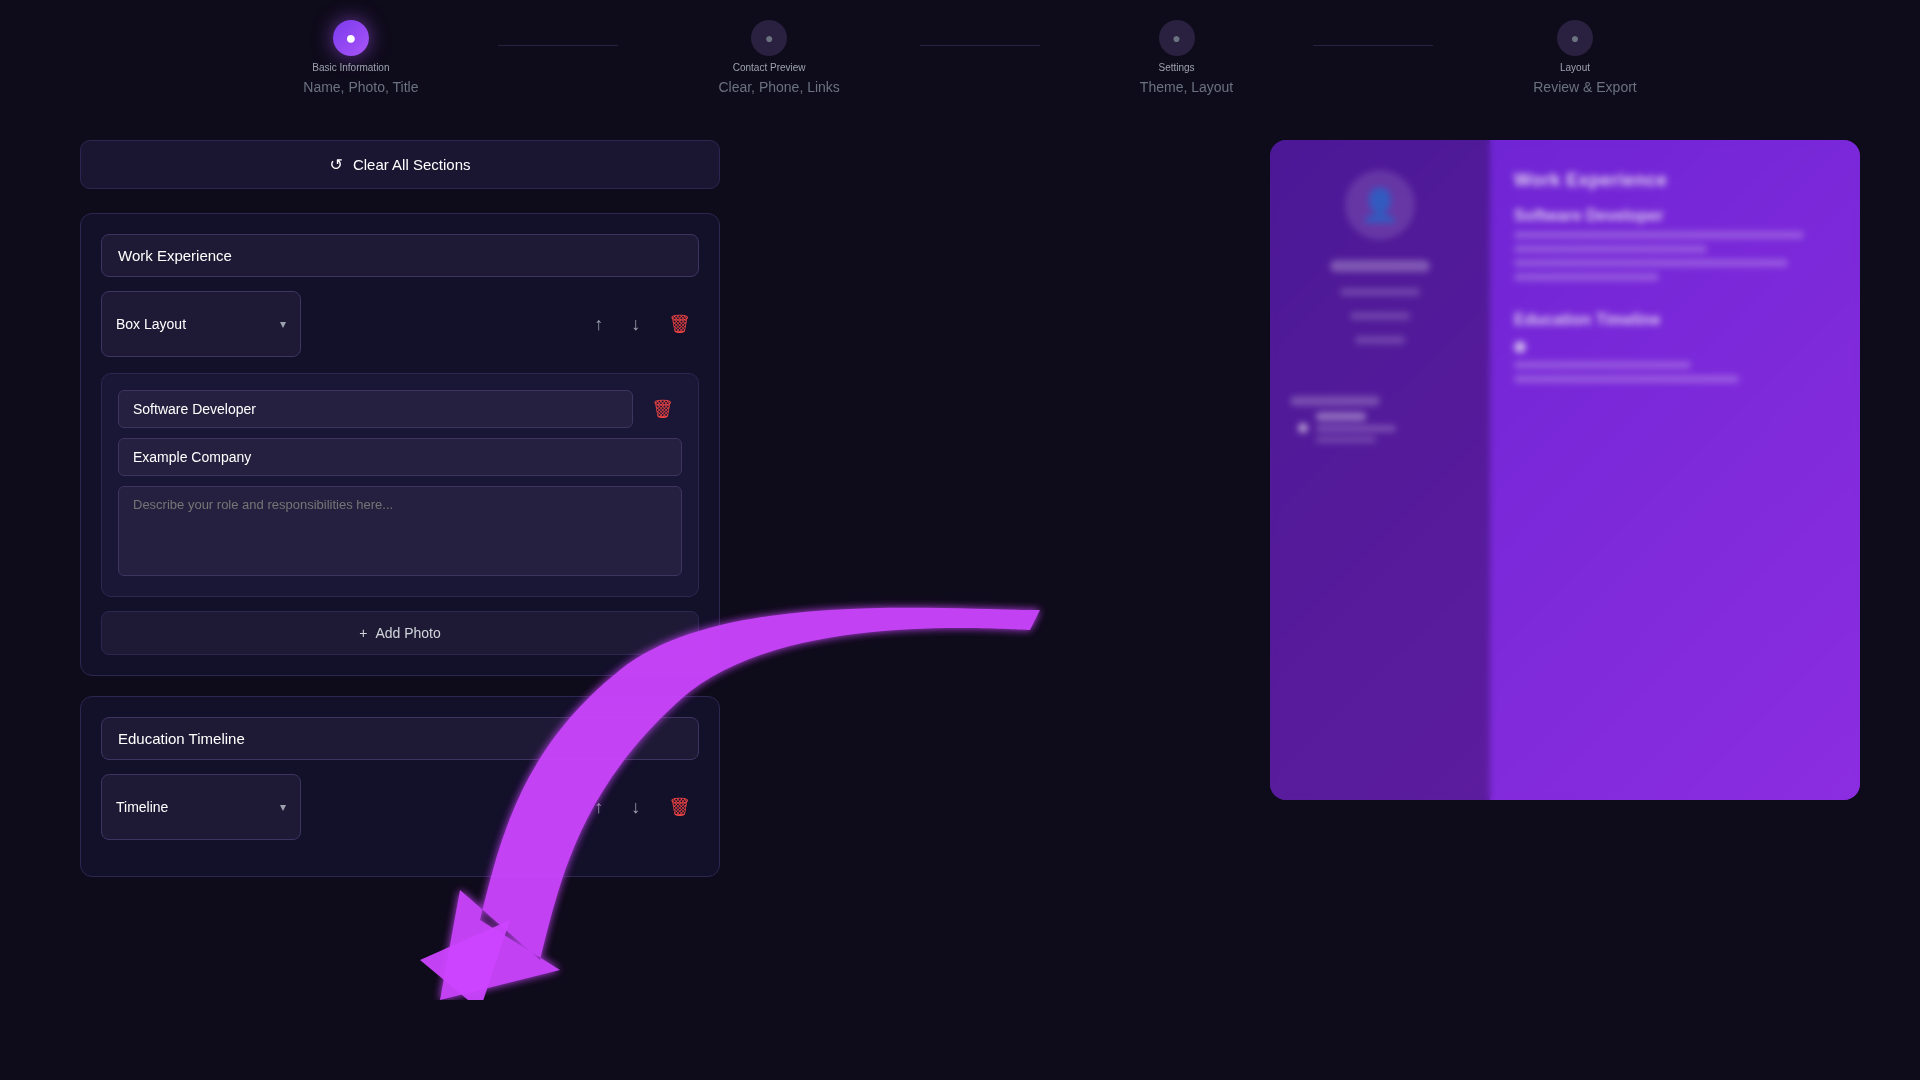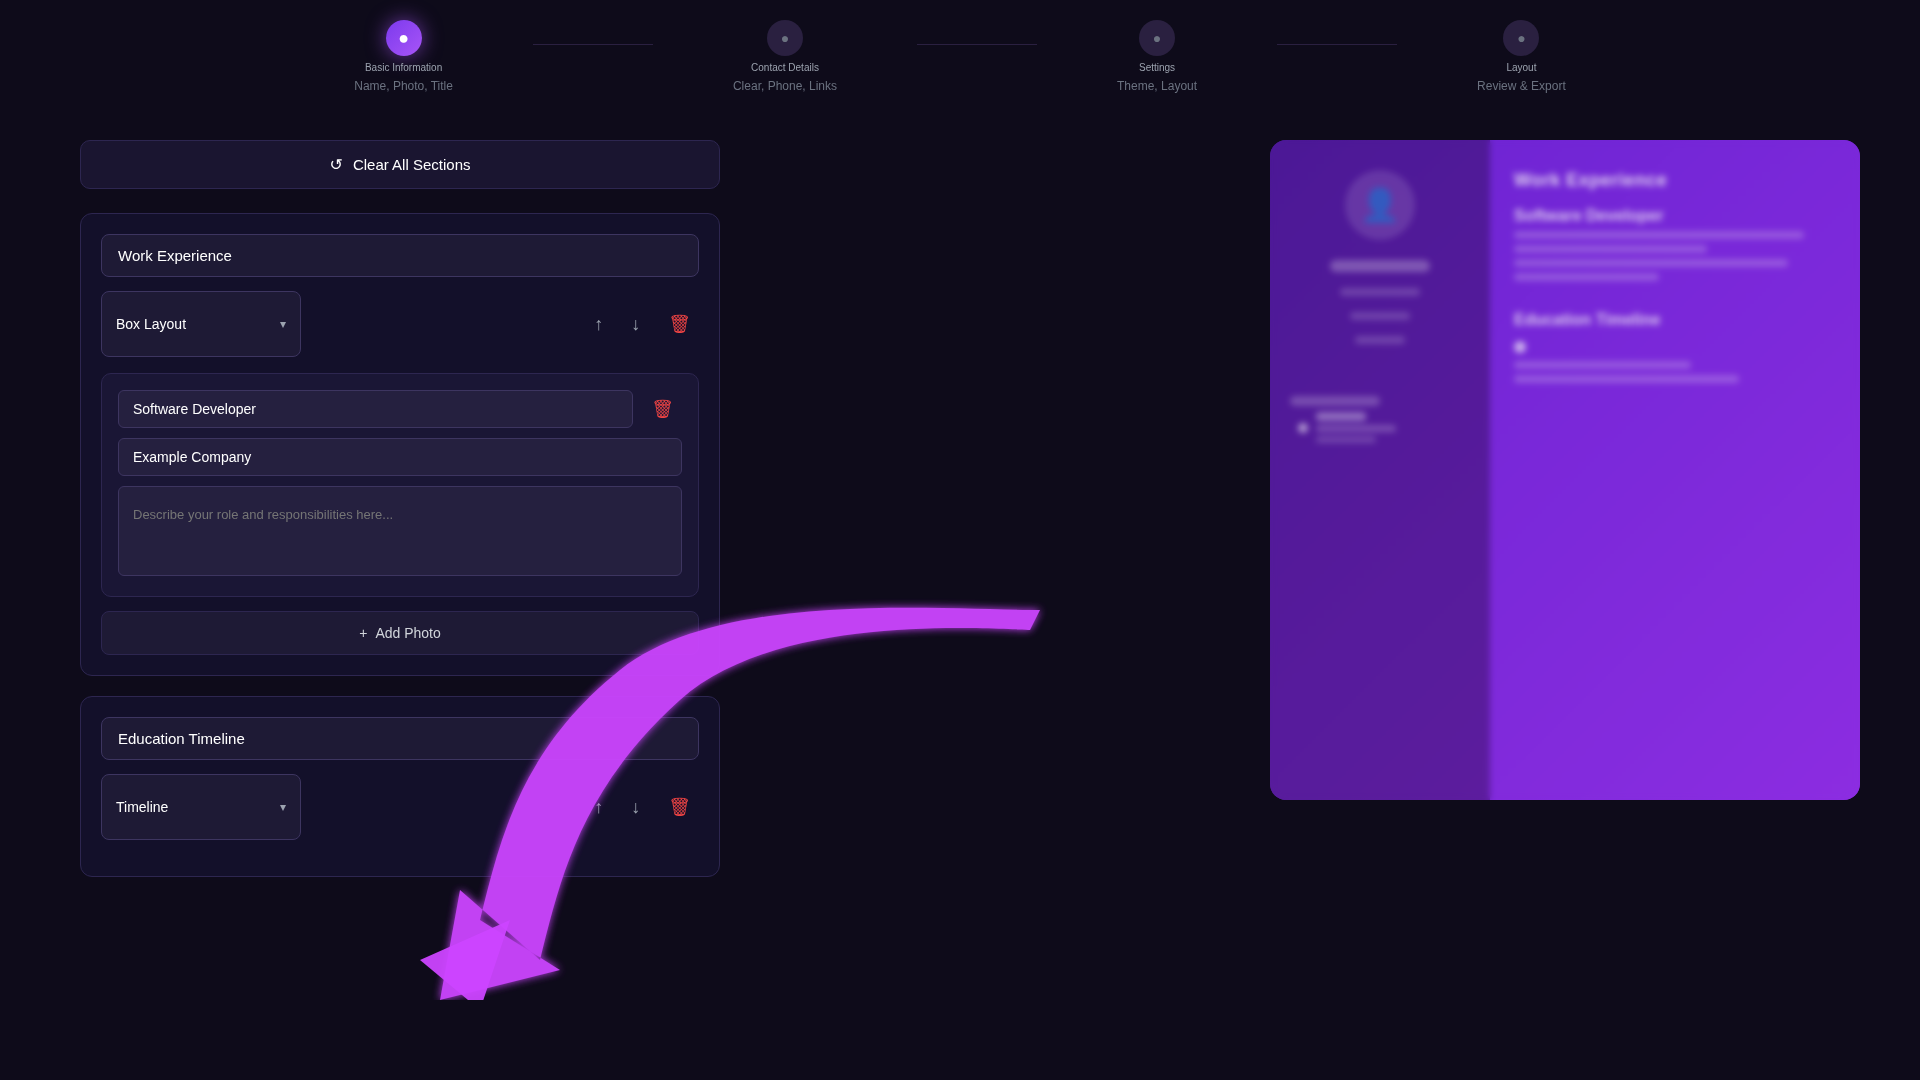--- a/index.html
+++ b/index.html
@@ -53,23 +53,24 @@
     }
 
     .nav-step-label {
       font-size: 10px;
       color: #9ca3af;
       text-align: center;
       max-width: 100px;
     }
 
     .nav-step-sublabel {
-      font-size: 12px;
+      font-size: 14px;
       color: #6b7280;
       text-align: left;
+      margin-left: 20px;
     }
 
     .nav-connector {
       width: 120px;
       height: 1px;
       background: #2a2040;
       margin-bottom: 24px;
     }
 
     
@@ -199,21 +200,21 @@
       outline: none;
     }
 
     .item-desc-textarea {
       width: 100%;
       background: #25203f;
       border: 1px solid #3d3560;
       border-radius: 6px;
       color: #9ca3af;
       font-size: 13px;
-      padding: 20px 14px;
+      padding: 10px 14px;
       height: 90px;
       resize: none;
       outline: none;
       font-family: inherit;
     }
 
     
     .add-item-btn {
       width: 100%;
       padding: 13px 20px;
@@ -381,21 +382,21 @@
   <div class="nav-step">
     <div class="nav-step-circle active">
       <span style="font-size:18px;">●</span>
     </div>
     <div class="nav-step-label">Basic Information</div>
     <div class="nav-step-sublabel">Name, Photo, Title</div>
   </div>
   <div class="nav-connector"></div>
   <div class="nav-step">
     <div class="nav-step-circle inactive">●</div>
-    <div class="nav-step-label">Contact Details</div>
+    <div class="nav-step-label">Contact Preview</div>
     <div class="nav-step-sublabel">Clear, Phone, Links</div>
   </div>
   <div class="nav-connector"></div>
   <div class="nav-step">
     <div class="nav-step-circle inactive">●</div>
     <div class="nav-step-label">Settings</div>
     <div class="nav-step-sublabel">Theme, Layout</div>
   </div>
   <div class="nav-connector"></div>
   <div class="nav-step">

